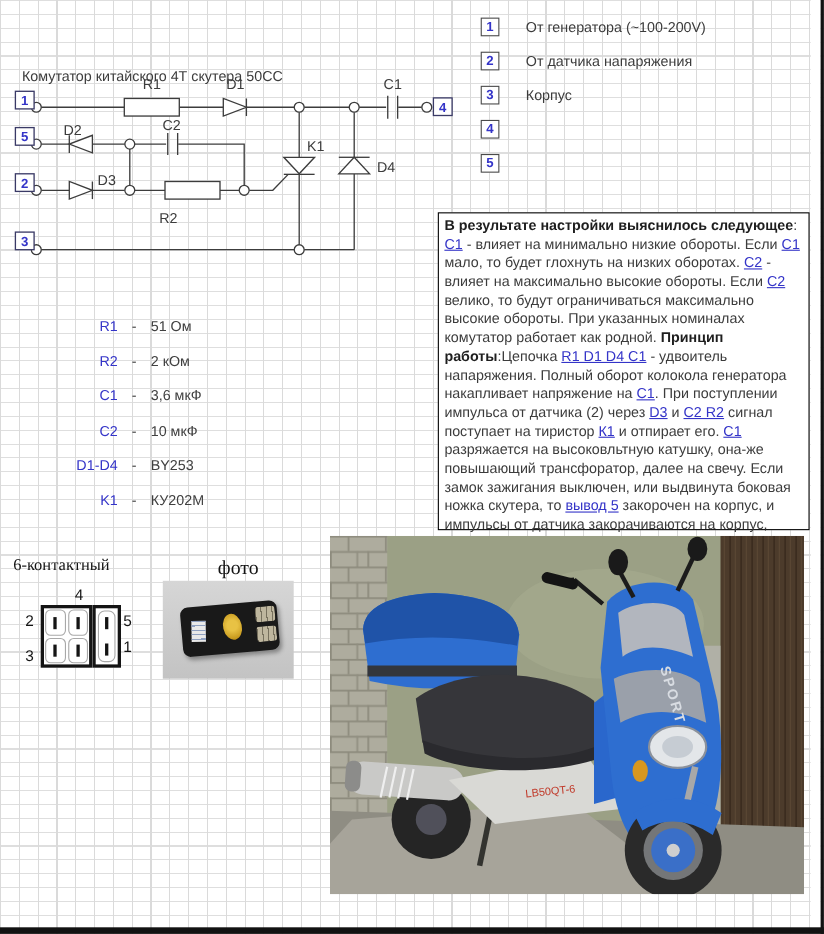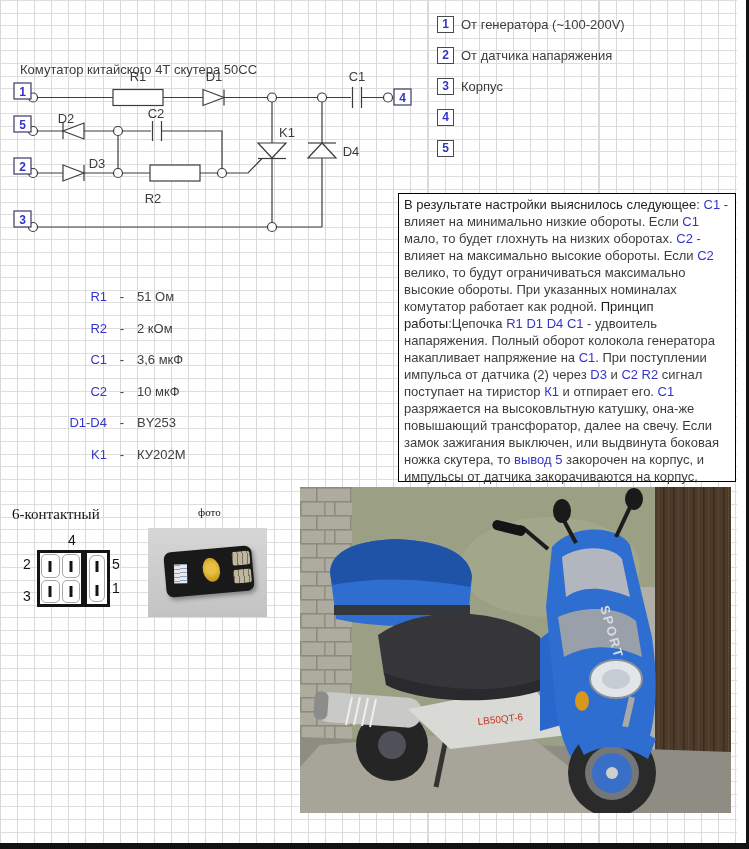--- a/index.html
+++ b/index.html
@@ -16,41 +16,41 @@
   .abs{position:absolute;}
   .title{left:20px;top:30px;font-size:13px;color:#3c3c3c;white-space:nowrap;margin-top:32px;}
 
   
   .legend{left:437px;top:16px;}
   .legend-row{display:flex;align-items:center;height:17px;margin-bottom:14px;}
   .numbox{
     width:15px;height:15px;border:1px solid #4a4a4a;background:#fff;
     color:#3434c8;font-weight:bold;font-size:12px;line-height:15px;text-align:center;flex:0 0 auto;
   }
-  .legend-label{margin-left:7px;font-size:13px;white-space:nowrap;color:#3c3c3c;}
+  .legend-label{margin-left:24px;font-size:13px;white-space:nowrap;color:#3c3c3c;}
 
   
   .components{left:35px;top:289px;}
   .comp-row{display:flex;height:17px;margin-bottom:14.5px;font-size:13px;}
   .comp-name{width:72px;text-align:right;color:#3434c8;}
   .comp-dash{width:30px;text-align:center;color:#3c3c3c;}
   .comp-value{color:#404040;white-space:nowrap;}
 
   
   .notes{
     left:398px;top:193px;width:338px;height:289px;box-sizing:border-box;
     border:1px solid #000;background:#fff;padding:2px 5px;
     font-size:13px;line-height:17px;color:#3c3c3c;
   }
-  .seg-bold{font-weight:normal;color:#1e1e1e;}
-  .seg-blue{color:#3434c8;}
+  .seg-bold{font-weight:bold;color:#1e1e1e;}
+  .seg-blue{color:#3434c8;text-decoration:underline;}
 
   
   .conn-title{left:12px;top:506px;font-family:"Liberation Serif",serif;font-size:15px;color:#141414;}
-  .photo-title{left:198px;top:506px;font-family:"Liberation Serif",serif;font-size:11px;color:#141414;}
+  .photo-title{left:198px;top:506px;font-family:"Liberation Serif",serif;font-size:18px;color:#141414;}
   .pinout{left:20px;top:530px;width:112px;height:88px;}
   .pin-block{position:absolute;background:#fff;border:3px solid #141414;}
   .pin-block-left{left:17px;top:20px;width:41px;height:51px;display:grid;grid-template-columns:1fr 1fr;grid-template-rows:1fr 1fr;}
   .pin-block-right{left:64px;top:20px;width:20px;height:51px;}
   .slot{border:1px solid #a8a8a8;border-radius:5px;margin:1px;position:relative;}
   .slot-tall{position:absolute;left:2px;top:2px;right:2px;bottom:2px;border:1px solid #a8a8a8;border-radius:6px;}
   .pin{position:absolute;width:3px;height:11px;background:#141414;left:50%;transform:translateX(-50%);}
   .pin-mid{top:50%;margin-top:-5px;}
   .pin-top{top:5px;} .pin-bot{bottom:5px;}
   .pin-num{position:absolute;font-size:14px;color:#141414;}

